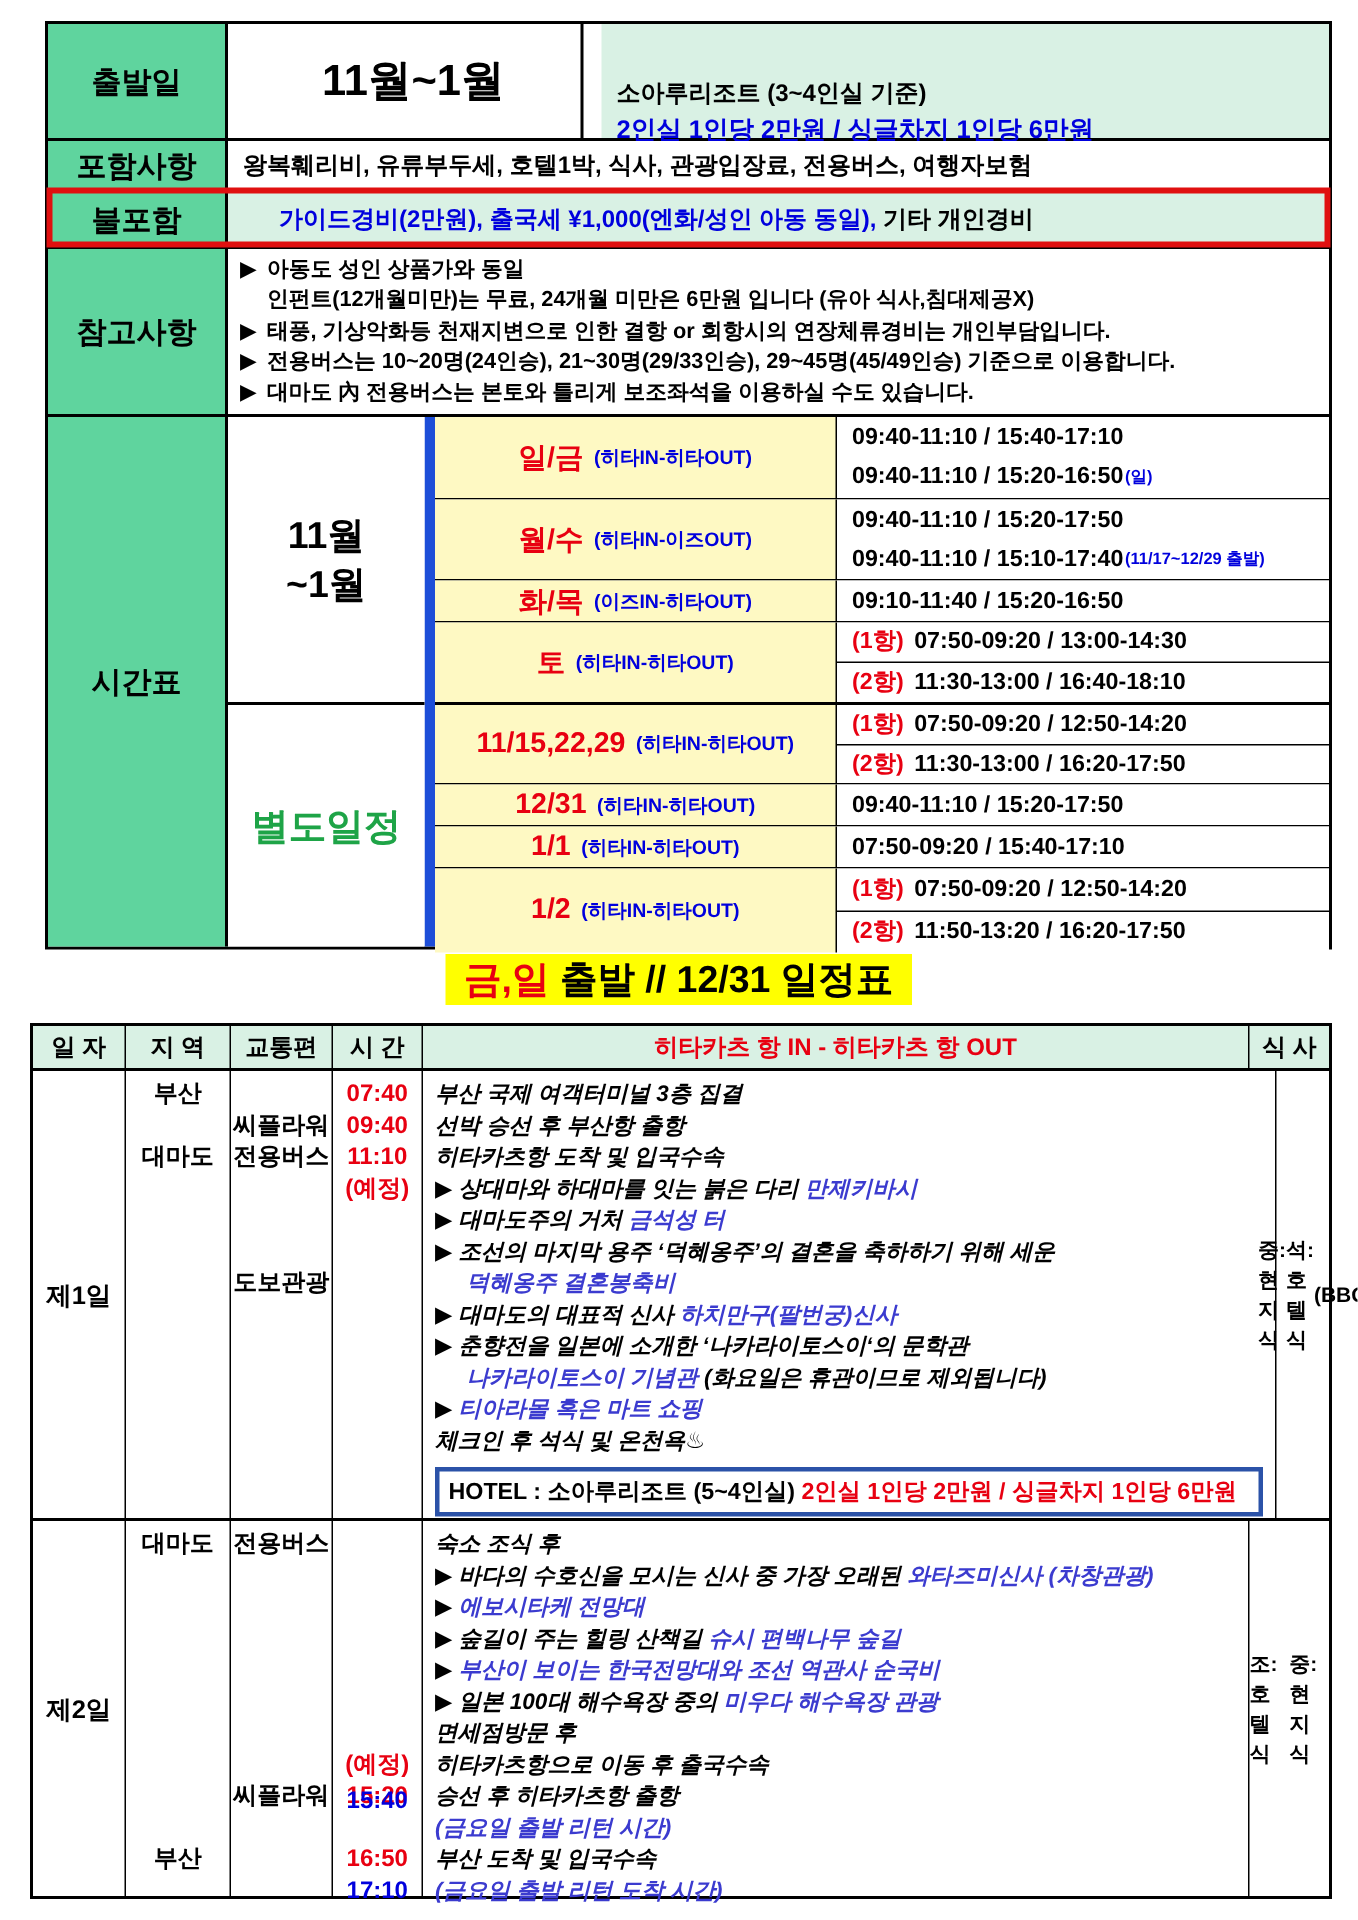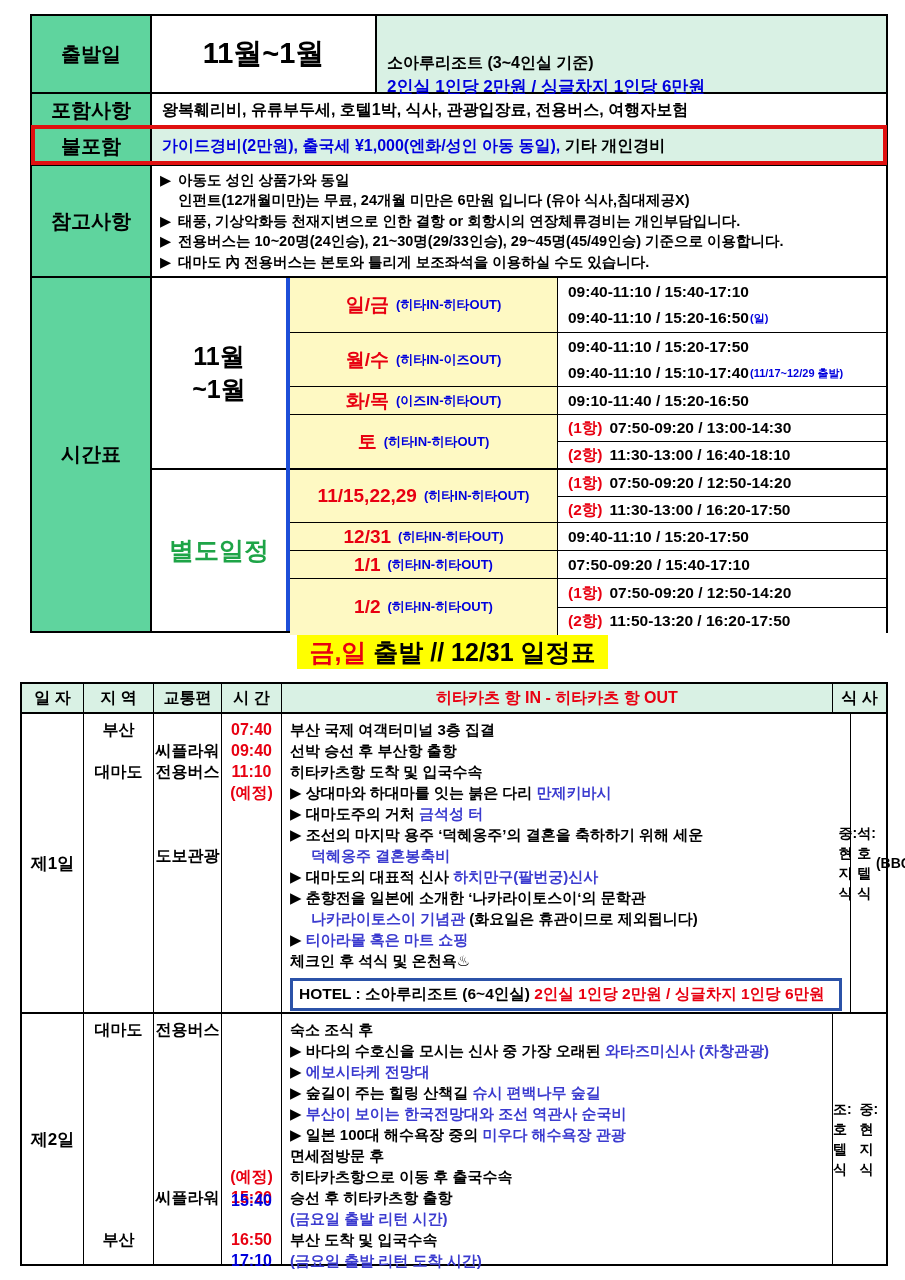--- a/index.html
+++ b/index.html
@@ -8,42 +8,42 @@
   }
   *{box-sizing:border-box;}
   html,body{margin:0;padding:0;}
   body{
     width:905px;height:1280px;position:relative;background:#fff;color:#000;
     font-family:"Liberation Sans","DejaVu Sans",sans-serif;font-weight:bold;
   }
   
   .top-table{position:absolute;left:30px;top:14px;width:858px;border:2px solid #000;}
   .trow{display:flex;border-top:2px solid #000;}
-  .trow:first-child{border-top:none;}
+  .trow:first-child{border-top:none;gap:12px;}
   .labelcell{width:120px;flex:0 0 120px;background:var(--mint);display:flex;align-items:center;justify-content:center;
     font-size:20px;border-right:2px solid #000;text-align:center;}
   .r1{height:76px;}
   .periodcell{width:225px;flex:0 0 225px;display:flex;align-items:center;justify-content:center;font-size:29px;border-right:2px solid #000;background:#fff;}
   .resortcell{flex:1;background:var(--pale);display:flex;flex-direction:column;justify-content:center;padding:4px 10px;}
   .resort-title{font-size:16px;line-height:26px;margin-top:40px;}
   .resort-price{font-size:17px;color:var(--blue);line-height:22px;}
   .r2{height:34px;}
   .r3{height:38px;outline:4px solid var(--redborder);outline-offset:-3px;position:relative;z-index:3;}
   .r4{height:112px;}
   .r5{height:355px;}
   .contentcell{flex:1;display:flex;align-items:center;padding:0 10px;font-size:16px;background:#fff;}
   .excludedcell{flex:1;display:flex;align-items:center;padding:0 10px;font-size:16px;background:var(--pale);}
-  .excluded-blue{color:var(--blue);}
+  .excluded-blue{color:var(--blue);margin-left:24px;}
   .notescell{flex:1;background:#fff;padding:6px 8px;font-size:14.5px;display:flex;flex-direction:column;justify-content:center;}
   .noteline{line-height:20.5px;white-space:nowrap;}
   .noteline .bullet{display:inline-block;width:18px;}
   .noteline.nob{padding-left:18px;}
   
   .tt-wrap{flex:1;position:relative;padding-left:138px;}
-  .tt-month-col{position:absolute;left:0;top:0;width:138px;height:100%;border-right:4px solid #1d4ed8;padding-left:20px;}
+  .tt-month-col{position:absolute;left:0;top:0;width:138px;height:100%;border-right:7px solid #1d4ed8;padding-left:20px;}
   .tt-month{position:absolute;left:0;width:100%;display:flex;flex-direction:column;align-items:center;justify-content:center;
     font-size:25px;background:#fff;}
   .tt-month.green{color:var(--green);}
   .tt-month-b{border-top:2px solid #000;}
   .tt-rows{display:flex;flex-direction:column;height:100%;}
   .tt-row{display:flex;border-top:1.5px solid #000;}
   .tt-row:first-child{border-top:none;}
   .tt-row.groupstart{border-top:2px solid #000;}
   .tt-daycell{width:268px;flex:0 0 268px;display:flex;align-items:center;justify-content:center;gap:7px;border-right:1.5px solid #000;background:#fef9c3;}
   .tt-day{color:var(--red);font-size:19px;}
@@ -65,21 +65,21 @@
   .ih:last-child{border-right:none;}
   .ih.red{color:var(--red);}
   .itin-day{display:flex;border-top:2px solid #000;}
   .itin-day:first-of-type{border-top:none;}
   .ic{border-right:1.5px solid #000;position:relative;flex:0 0 auto;}
   .ic:last-child{border-right:none;}
   .ic-day{display:flex;align-items:center;justify-content:center;font-size:17px;}
   .posit{position:absolute;left:0;width:100%;text-align:center;font-size:16px;line-height:21px;white-space:nowrap;}
   .c-red{color:var(--red);} .c-blue{color:var(--blue);} .c-link{color:var(--link);}
   .ic-content{flex:1 1 auto;padding:5px 8px;font-size:15px;background:#fff;}
-  .iline{line-height:21px;white-space:nowrap;}
+  .iline{line-height:21px;white-space:nowrap;font-style:italic;}
   .iline.ind{padding-left:21px;}
   .hotelbox{margin-top:7px;border:3px solid var(--navy);padding:3px 6px;font-size:15.5px;width:552px;white-space:nowrap;}
   .ic-meal{display:flex;align-items:center;justify-content:center;font-size:14px;line-height:20px;}
   .w-day{width:62px;} .w-region{width:70px;} .w-trans{width:68px;} .w-time{width:60px;} .w-meal{width:53px;flex:0 0 53px;}
 </style>
 </head>
 <body>
 
 <div class="top-table">
   <div class="trow r1">
@@ -278,21 +278,21 @@
           <div class="iline"><span>히타카츠항 도착 및 입국수속</span></div>
           <div class="iline"><span>▶ 상대마와 하대마를 잇는 붉은 다리 </span><span class="c-link">만제키바시</span></div>
           <div class="iline"><span>▶ 대마도주의 거처 </span><span class="c-link">금석성 터</span></div>
           <div class="iline"><span>▶ 조선의 마지막 용주 ‘덕혜옹주’의 결혼을 축하하기 위해 세운</span></div>
           <div class="iline ind"><span class="c-link">덕혜옹주 결혼봉축비</span></div>
           <div class="iline"><span>▶ 대마도의 대표적 신사 </span><span class="c-link">하치만구(팔번궁)신사</span></div>
           <div class="iline"><span>▶ 춘향전을 일본에 소개한 ‘나카라이토스이‘의 문학관</span></div>
           <div class="iline ind"><span class="c-link">나카라이토스이 기념관</span><span> (화요일은 휴관이므로 제외됩니다)</span></div>
           <div class="iline"><span>▶ </span><span class="c-link">티아라몰 혹은 마트 쇼핑</span></div>
           <div class="iline"><span>체크인 후 석식 및 온천욕♨</span></div>
-          <div class="hotelbox"><span>HOTEL : 소아루리조트 (6~4인실) </span><span class="c-red">2인실 1인당 2만원 / 싱글차지 1인당 6만원</span></div>
+          <div class="hotelbox"><span>HOTEL : 소아루리조트 (5~4인실) </span><span class="c-red">2인실 1인당 2만원 / 싱글차지 1인당 6만원</span></div>
         </div>
         <div class="ic ic-meal w-meal">
           <div>중:현지식</div>
           <div>석:호텔식</div>
           <div>(BBQ)</div>
         </div>
       </div>
       <div class="itin-day" style="height: 252px;">
         <div class="ic ic-day w-day">
           <span>제2일</span>

